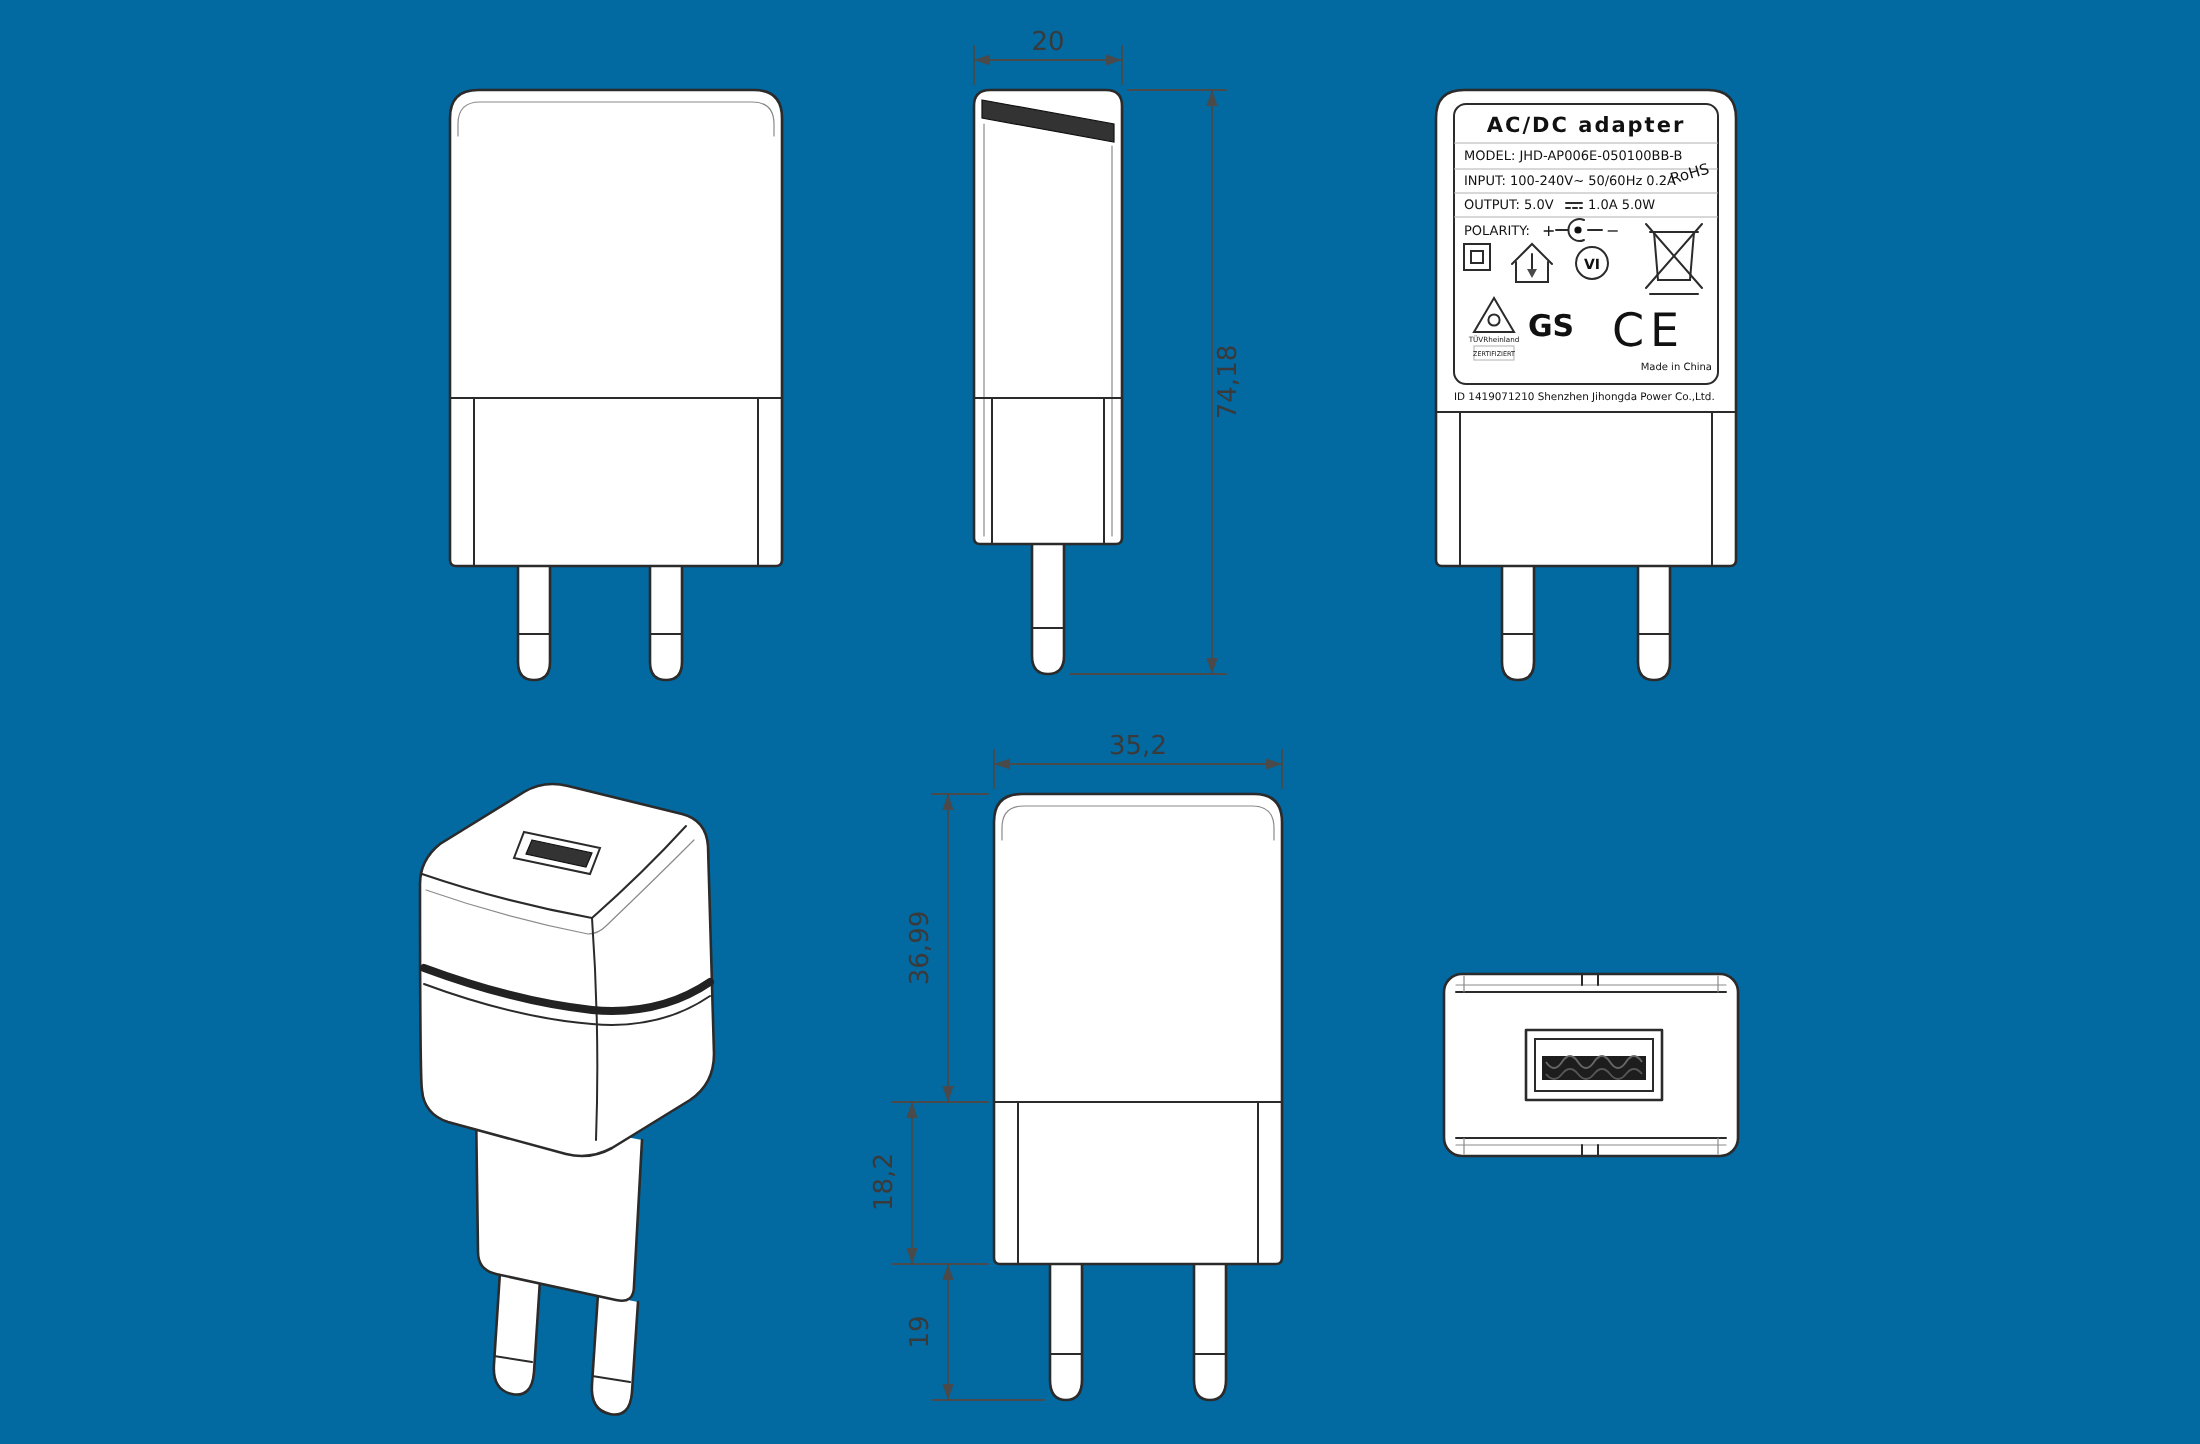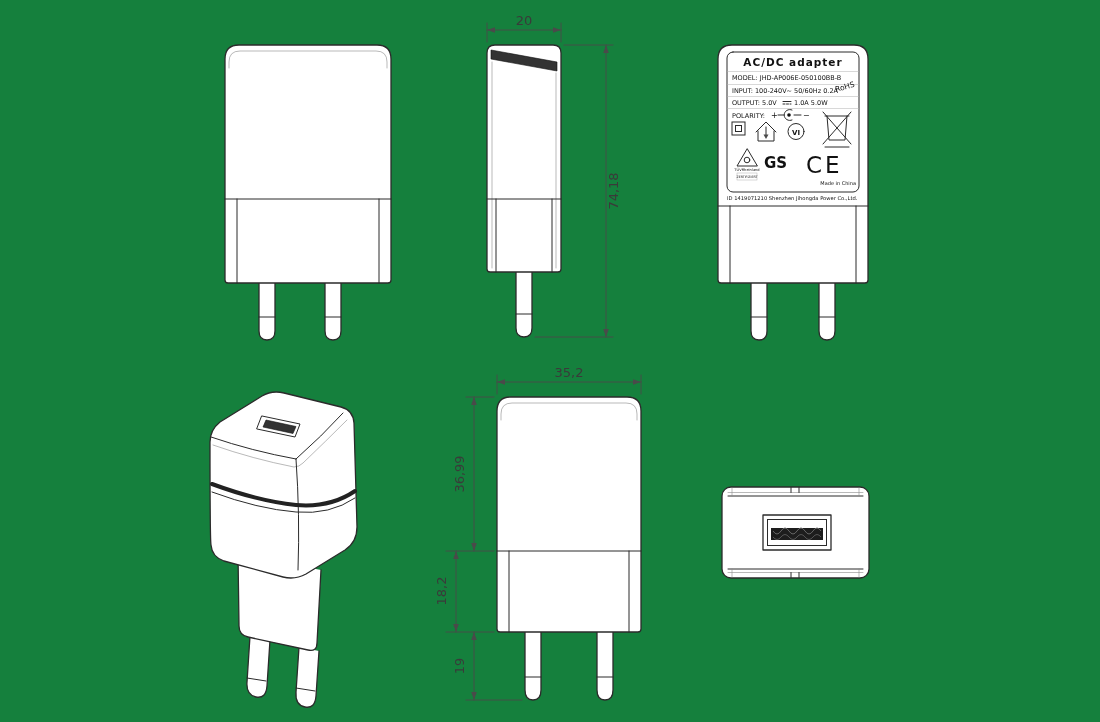--- a/index.html
+++ b/index.html
@@ -1,16 +1,16 @@
 <!DOCTYPE html>
 <html><head>
 <meta charset="utf-8">
 <style>
   html,body{margin:0;padding:0;background:#fff;}
-  #canvas{position:relative;width:1100px;height:722px;background:#15803d;overflow:hidden;}
+  #canvas{position:relative;width:1100px;height:722px;background:#0369a1;overflow:hidden;}
   svg{display:block;}
   .outline{fill:#fff;stroke:#2b2b2b;stroke-width:1.3;stroke-linejoin:round;stroke-linecap:round;}
   .thin{fill:none;stroke:#2b2b2b;stroke-width:1;stroke-linecap:round;}
   .light{fill:none;stroke:#8a8a8a;stroke-width:0.6;stroke-linecap:round;}
   .dim{fill:none;stroke:#4a4a4a;stroke-width:0.9;stroke-linecap:round;}
   .sep{fill:none;stroke:#b0b0b0;stroke-width:0.5;}
   .arrow{fill:#4a4a4a;stroke:none;}
   .darkfill{fill:#333;stroke:#111;stroke-width:0.6;}
   .seam{fill:none;stroke:#222;stroke-width:4;stroke-linecap:round;}
   .dimtxt{font-family:"DejaVu Sans",sans-serif;font-size:13px;fill:#3a3a3a;}

